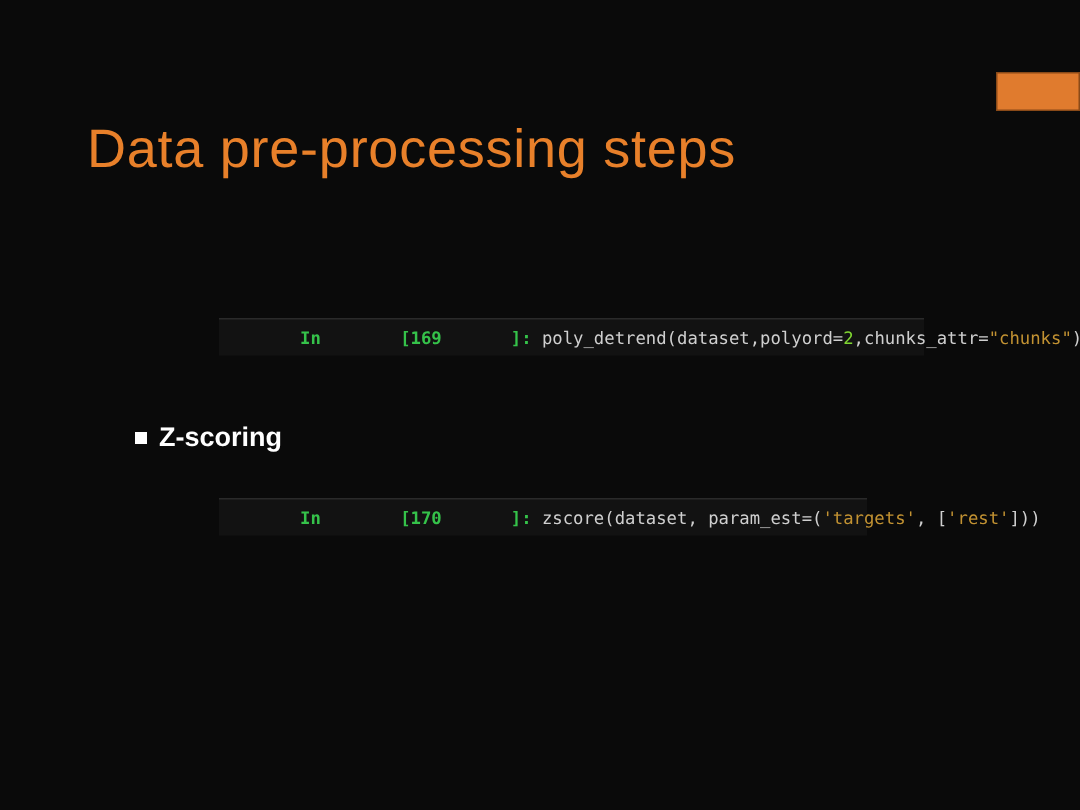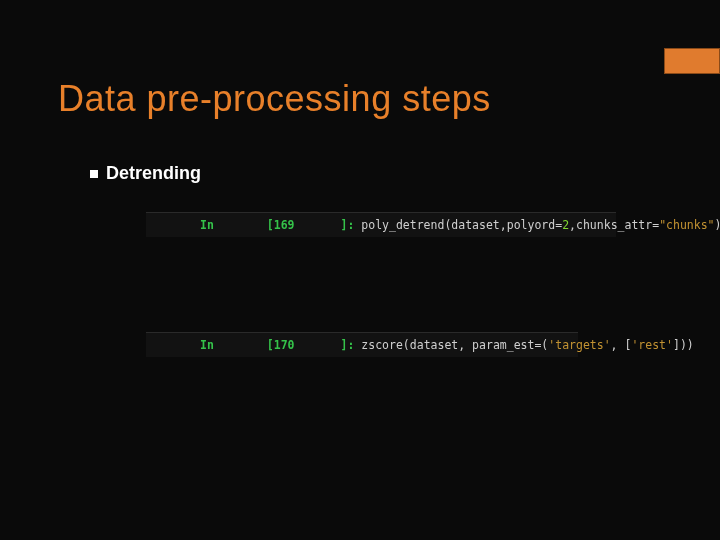--- a/index.html
+++ b/index.html
@@ -80,27 +80,27 @@
 </style>
 </head>
 <body>
 
 <div class="slide">
 
   <div class="accent-bar"></div>
 
   <div class="title">Data pre-processing steps</div>
 
-  <div class="bullet-row detrending">
-    <div class="bullet-square"></div>
-    <div class="bullet-text">Detrending</div>
-  </div>
 
   <div class="codecell c1">
     <span class="tok-prompt">In </span><span class="tok-prompt">[</span><span class="tok-num">169</span><span class="tok-prompt">]:</span><span> </span><span class="tok-fn">poly_detrend</span><span class="tok-sep">(</span><span class="tok-id">dataset</span><span class="tok-sep">,</span><span class="tok-id">polyord</span><span class="tok-op">=</span><span class="tok-intlit">2</span><span class="tok-sep">,</span><span class="tok-id">chunks_attr</span><span class="tok-op">=</span><span class="tok-str">"chunks"</span><span class="tok-sep">)</span>
   </div>
 
+  <div class="bullet-row zscoring">
+    <div class="bullet-square"></div>
+    <div class="bullet-text">Z-scoring</div>
+  </div>
 
   <div class="codecell c2">
     <span class="tok-prompt">In </span><span class="tok-prompt">[</span><span class="tok-num">170</span><span class="tok-prompt">]:</span><span> </span><span class="tok-fn">zscore</span><span class="tok-sep">(</span><span class="tok-id">dataset</span><span class="tok-sep">, </span><span class="tok-id">param_est</span><span class="tok-op">=</span><span class="tok-sep">(</span><span class="tok-str">'targets'</span><span class="tok-sep">, </span><span class="tok-sep">[</span><span class="tok-str">'rest'</span><span class="tok-sep">]</span><span class="tok-sep">)</span><span class="tok-sep">)</span>
   </div>
 
 </div>
 
 </body></html>

